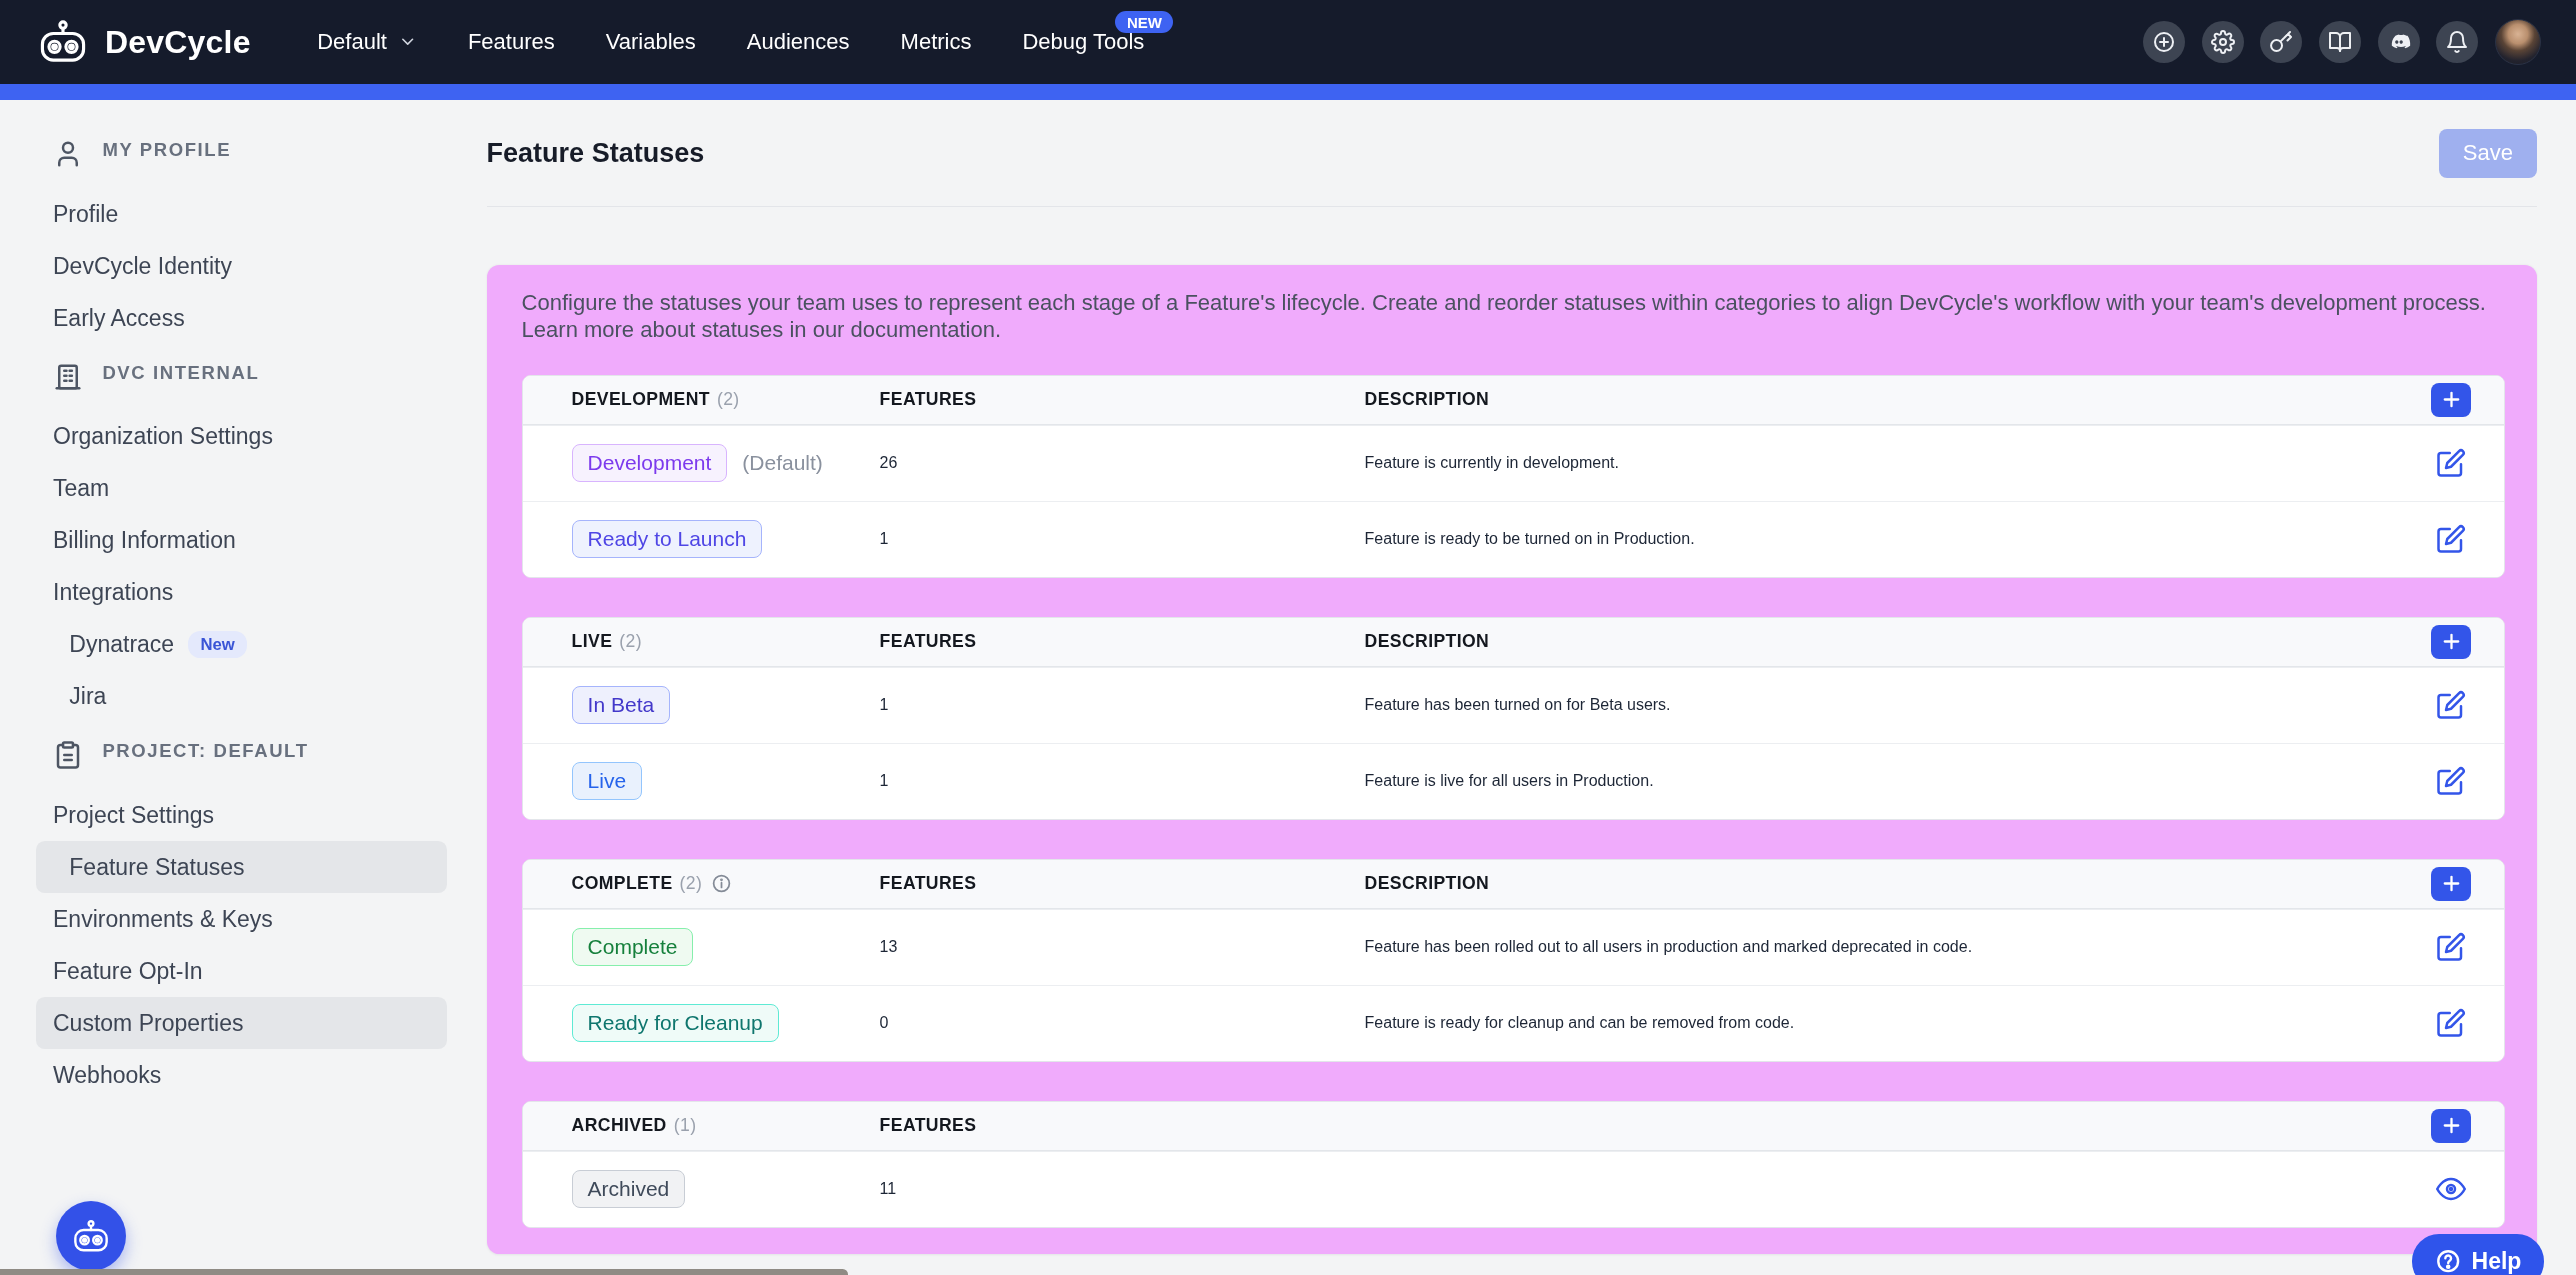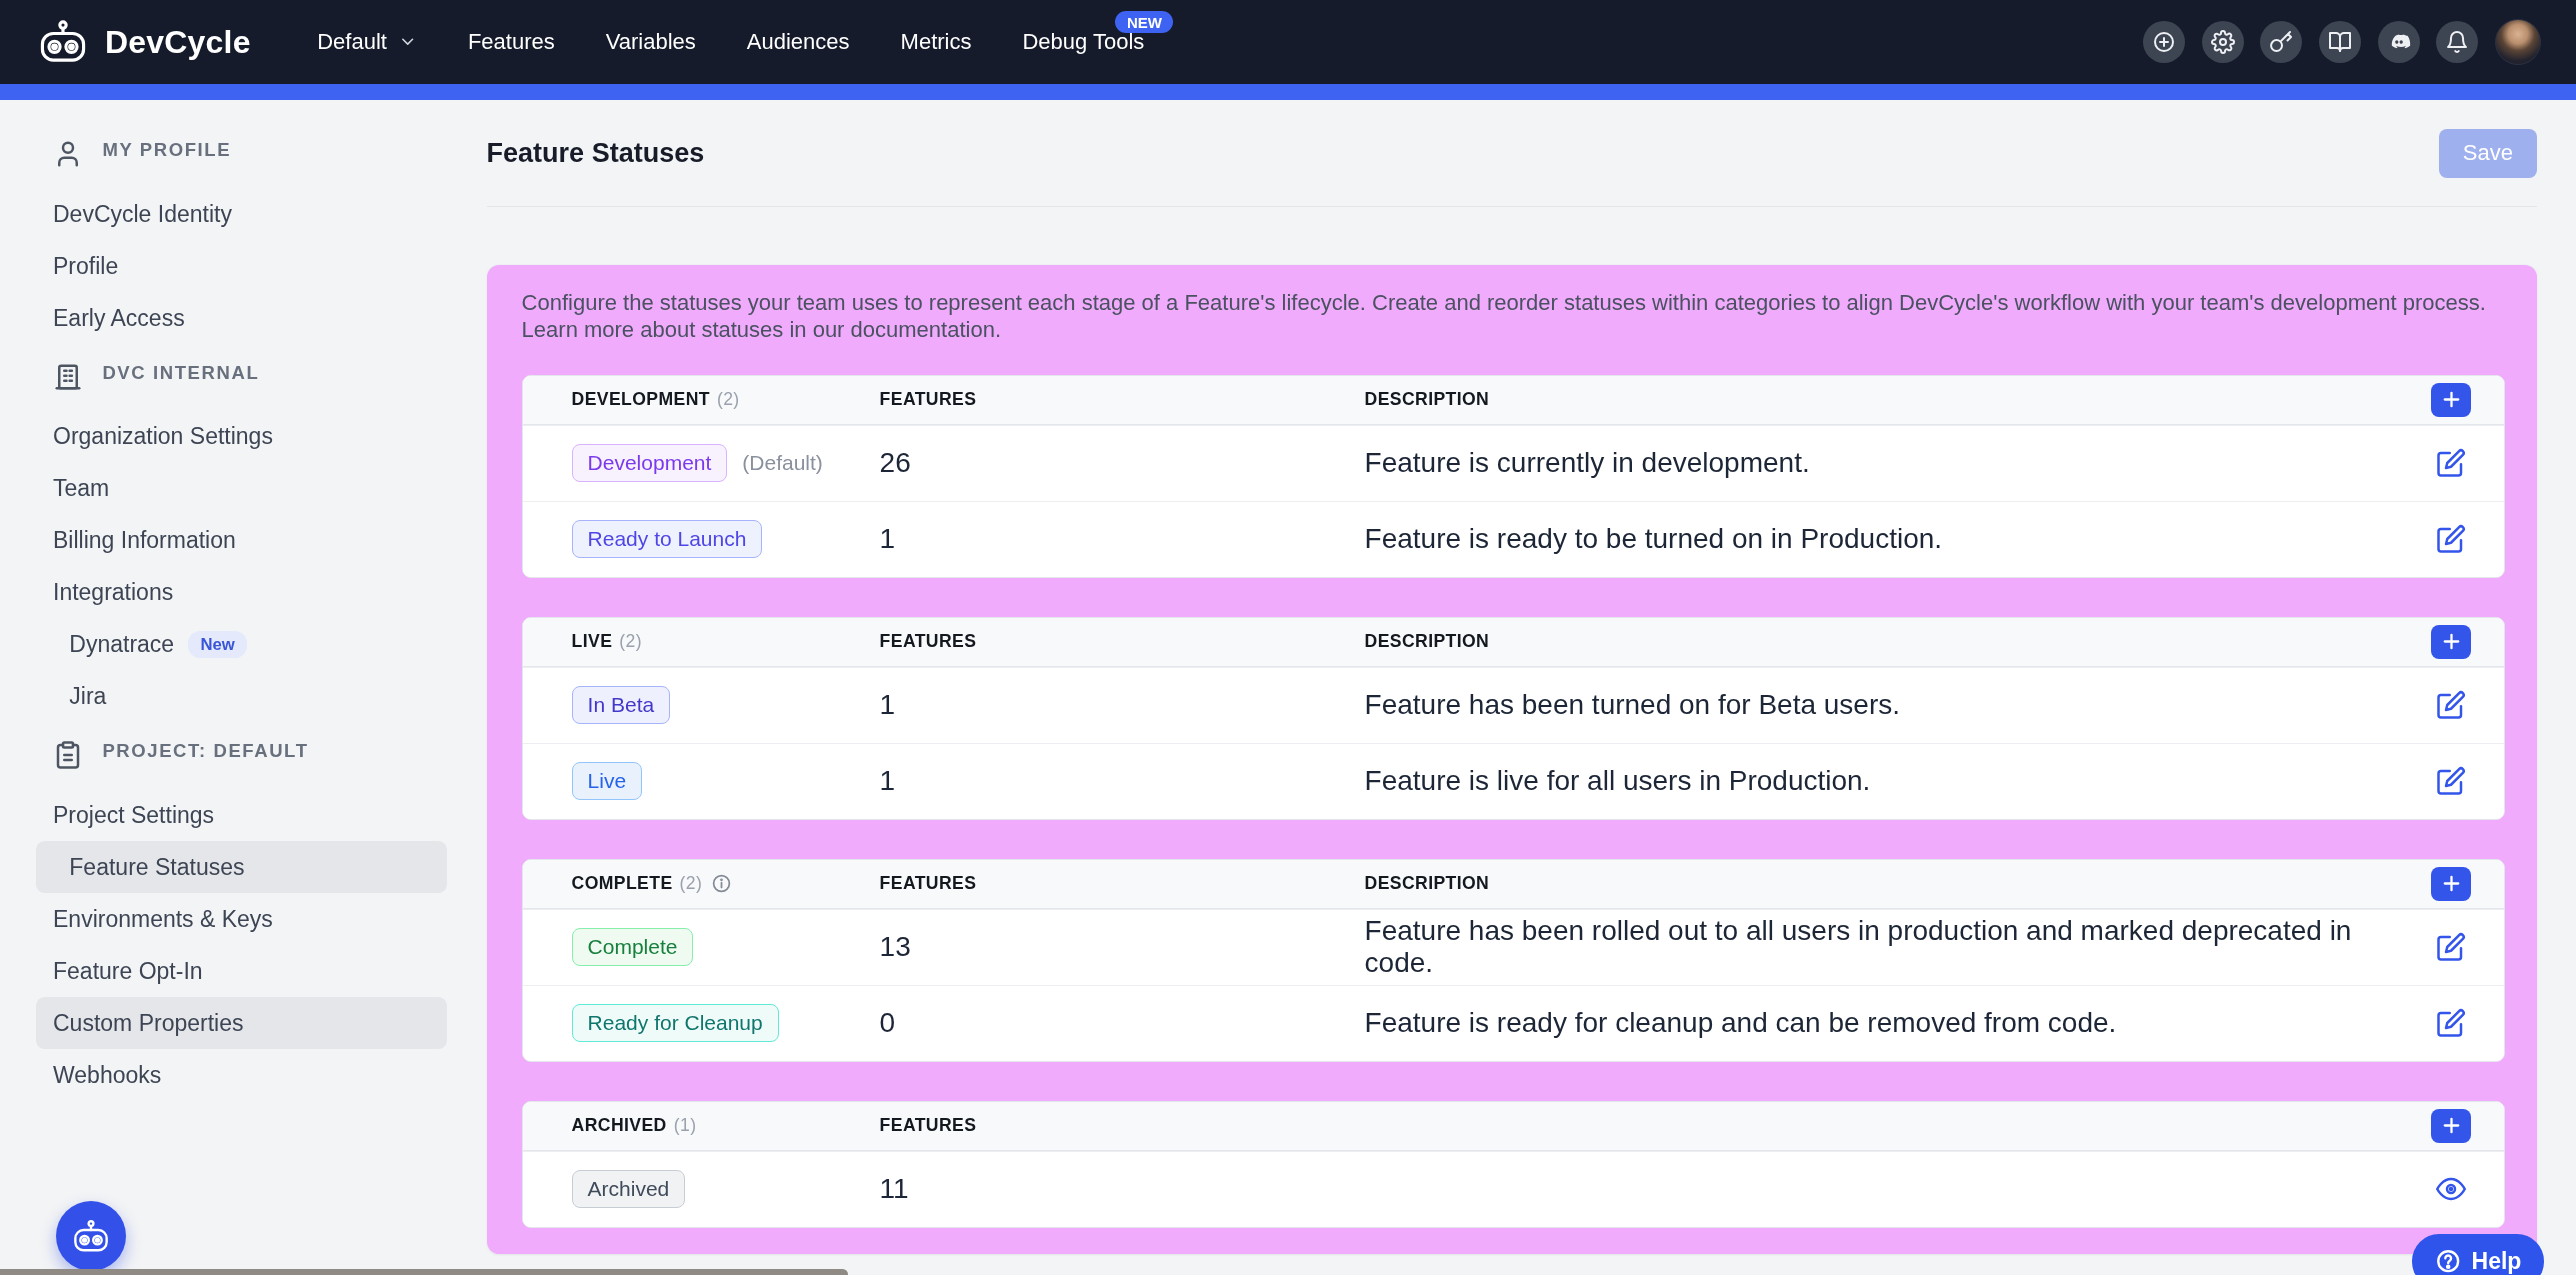--- a/index.html
+++ b/index.html
@@ -63,21 +63,21 @@
               display:flex; align-items:center; }
   .count { color:#9aa1ad; font-weight:500; margin-left:7px; }
   .info-ic { margin-left:8.8px; color:#848b97; display:inline-flex; cursor:pointer; }
   .info-ic svg { width:21px; height:21px; }
   .t-row { height:76px; display:grid; grid-template-columns:308px 485px 1fr 106px;
            align-items:center; padding-left:49px; border-top:0.9px solid #eceef1; background:#fff; }
   .badge-cell { display:flex; align-items:center; }
   .row-badge { font-size:21px; font-weight:500; padding:6.2px 15px; border:1.8px solid;
                border-radius:8px; line-height:1.15; white-space:nowrap; }
   .default-suffix { color:#8a919e; font-size:21px; margin-left:15px; }
-  .features-val, .desc-val { font-size:28px; color:#1d2636; }
+  .features-val, .desc-val { font-size:16px; color:#1d2636; }
   .add-btn { width:40px; height:34px; background:#3355e9; border:none; border-radius:8px;
              color:#fff; display:flex; align-items:center; justify-content:center;
              justify-self:center; cursor:pointer; }
   .add-btn svg { width:23px; height:23px; }
   .action-btn { background:none; border:none; color:#3355e9; display:flex; align-items:center;
                 justify-content:center; justify-self:center; cursor:pointer; }
   .action-btn svg { width:30px; height:30px; }
 
   
   .robot-fab { position:fixed; left:56px; top:1201px; width:70px; height:70px; border-radius:50%;
@@ -200,24 +200,24 @@
         <div class="side-header">
           <span style="display: flex; width: 30px; height: 30px;">
             <svg viewBox="0 0 24 24" fill="none" stroke="currentColor" stroke-width="2" stroke-linecap="round" stroke-linejoin="round">
               <path d="M19 21v-2a4 4 0 0 0-4-4H9a4 4 0 0 0-4 4v2"></path>
               <circle cx="12" cy="7" r="4"></circle>
             </svg>
           </span>
           <span>MY PROFILE</span>
         </div>
         <div class="side-item">
+          <span>Profile</span>
+        </div>
+        <div class="side-item">
           <span>DevCycle Identity</span>
-        </div>
-        <div class="side-item">
-          <span>Profile</span>
         </div>
         <div class="side-item">
           <span>Early Access</span>
         </div>
       </div>
       <div class="side-section">
         <div class="side-header">
           <span style="display: flex; width: 30px; height: 30px;">
             <svg viewBox="0 0 24 24" fill="none" stroke="currentColor" stroke-width="2" stroke-linecap="round" stroke-linejoin="round">
               <rect x="5" y="3" width="14" height="18" rx="1.5"></rect>

